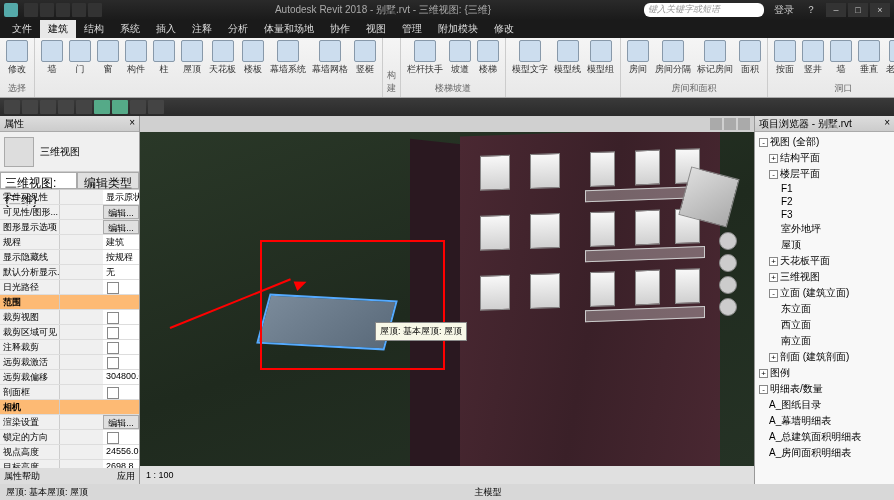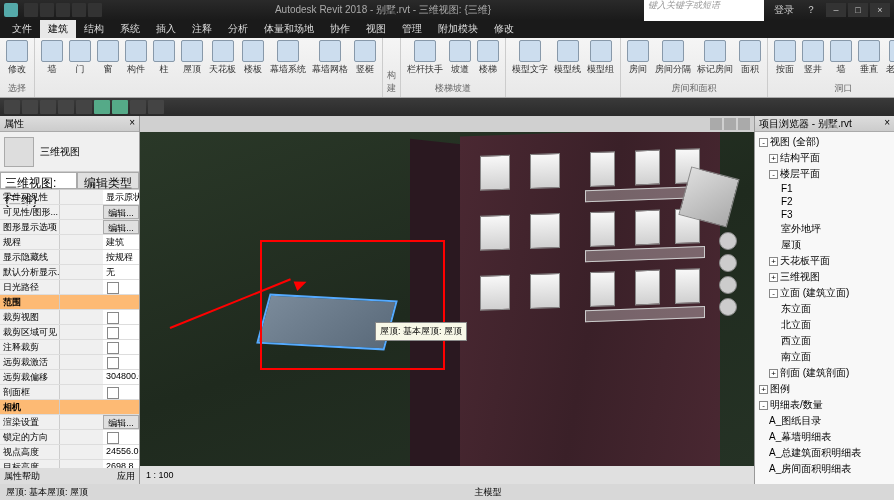--- a/index.html
+++ b/index.html
@@ -3,21 +3,21 @@
 <meta charset="utf-8">
 <style>
 * { margin: 0; padding: 0; box-sizing: border-box; font-family: "Microsoft YaHei", sans-serif; }
 body { width: 894px; height: 500px; background: #1a1a1a; overflow: hidden; position: relative; }
 
 .titlebar { height: 20px; background: linear-gradient(#2a2a2a, #1a1a1a); color: #ccc; font-size: 10px; display: flex; align-items: center; padding: 0 4px; }
 .tb-logo { width: 14px; height: 14px; background: #5aa; border-radius: 2px; margin-right: 6px; }
 .tb-qat { display: flex; gap: 2px; margin-right: 20px; }
 .tb-qat span { width: 14px; height: 14px; background: #333; border-radius: 1px; }
 .tb-title { flex: 1; text-align: center; color: #aaa; }
-.tb-search { width: 120px; height: 22px; background: #fff; border-radius: 0; font-size: 9px; color: #999; padding: 0 4px; font-style: italic; }
+.tb-search { width: 120px; height: 14px; background: #fff; border-radius: 6px; font-size: 9px; color: #999; padding: 0 4px; font-style: italic; }
 .tb-right { display: flex; gap: 12px; margin-left: 10px; align-items: center; }
 .tb-right span { color: #ccc; font-size: 10px; }
 .tb-winbtns { display: flex; gap: 2px; margin-left: 10px; }
 .tb-winbtns span { width: 20px; height: 14px; background: #333; text-align: center; color: #ccc; font-size: 9px; line-height: 14px; }
 
 .menubar { height: 18px; background: #1a1a1a; display: flex; padding-left: 4px; }
 .menubar span { color: #ddd; font-size: 10px; padding: 2px 8px; cursor: pointer; }
 .menubar span.active { background: #e8e8e8; color: #000; }
 
 .ribbon { height: 60px; background: linear-gradient(#f5f5f5, #e8e8e8); border-bottom: 1px solid #aaa; display: flex; overflow: hidden; }
@@ -483,23 +483,20 @@
           <span>三维视图</span>
         </div>
         <div class="tree-node l1">
           <span class="tree-exp">-</span>
           <span>立面 (建筑立面)</span>
         </div>
         <div class="tree-node l2">
           <span>东立面</span>
         </div>
         <div class="tree-node l2">
-          <span>北立面</span>
-        </div>
-        <div class="tree-node l2">
           <span>西立面</span>
         </div>
         <div class="tree-node l2">
           <span>南立面</span>
         </div>
         <div class="tree-node l1">
           <span class="tree-exp">+</span>
           <span>剖面 (建筑剖面)</span>
         </div>
         <div class="tree-node l0">

